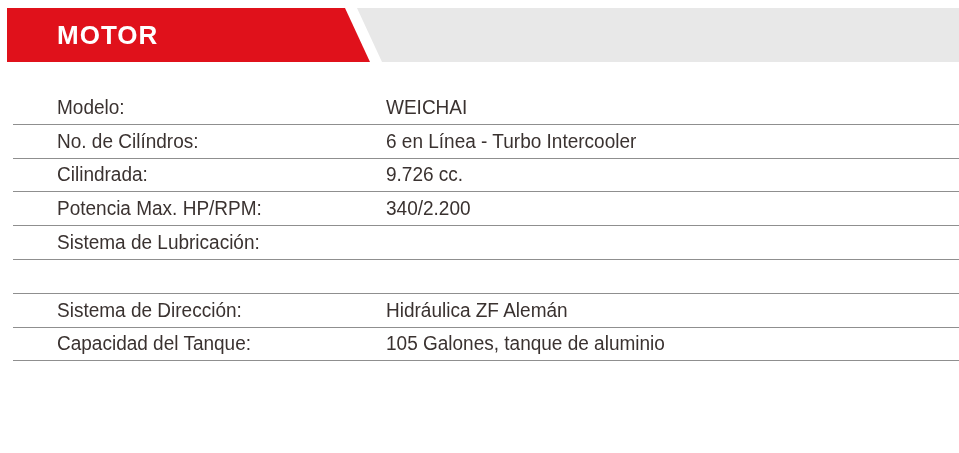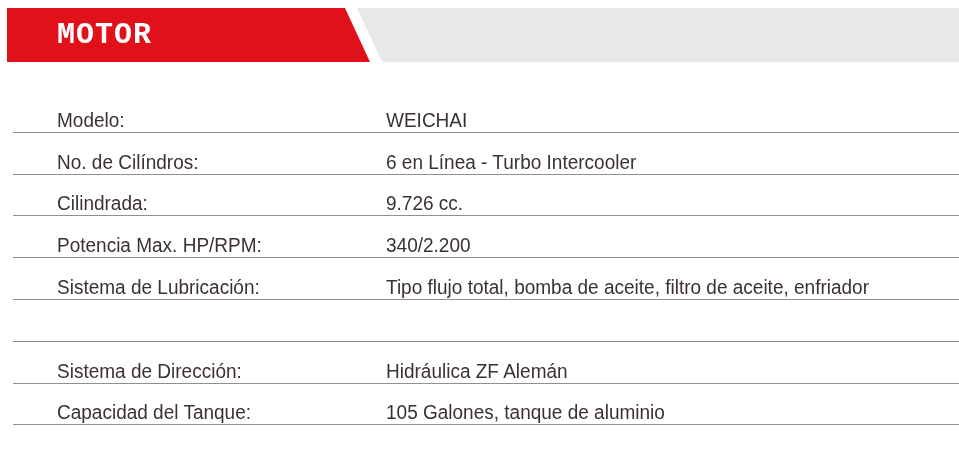--- a/index.html
+++ b/index.html
@@ -16,42 +16,40 @@
   
   .banner-red{
     position:absolute;left:7px;top:8px;width:363px;height:54px;
     background:var(--accent);
     clip-path:polygon(0 0, 338px 0, 363px 100%, 0 100%);
   }
   .banner-title{
     display:block;
     line-height:54px;
     padding-left:50px;
-    font-size:30px;
+    font-size:26px;
     font-weight:bold;
     letter-spacing:1px;
     color:var(--title-text);
-    font-family:Liberation Mono, monospace;
   }
   .banner-stripe{
     position:absolute;left:357px;top:8px;width:602px;height:54px;
     background:var(--stripe);
     clip-path:polygon(0 0, 100% 0, 100% 100%, 25px 100%);
   }
 
   
   .spec-table{
     position:absolute;left:13px;top:91px;width:946px;
   }
   .spec-row{
     display:flex;
-    align-items:flex-end;
+    align-items:center;
     height:33.8px;
     border-bottom:1px solid var(--divider);
-    margin-top:8px;
   }
   .spec-label{
     flex:0 0 373px;
     padding-left:44px;
   }
   .spec-value{
     flex:1;
     text-decoration:underline;
   }
   .spec-label > span, .spec-value > span{
@@ -83,21 +81,20 @@
   <div class="spec-row">
     <div class="spec-label"><span>Cilindrada:</span></div>
     <div class="spec-value"><span>9.726 cc.</span></div>
   </div>
   <div class="spec-row">
     <div class="spec-label"><span>Potencia Max. HP/RPM:</span></div>
     <div class="spec-value"><span>340/2.200</span></div>
   </div>
   <div class="spec-row">
     <div class="spec-label"><span>Sistema de Lubricación:</span></div>
-    <div class="spec-value"><span>Tipo flujo total, bomba de aceite, filtro de aceite, enfriador</span></div>
   </div>
   <div class="spec-row">
   </div>
   <div class="spec-row">
     <div class="spec-label"><span>Sistema de Dirección:</span></div>
     <div class="spec-value"><span>Hidráulica ZF Alemán</span></div>
   </div>
   <div class="spec-row">
     <div class="spec-label"><span>Capacidad del Tanque:</span></div>
     <div class="spec-value"><span>105 Galones, tanque de aluminio</span></div>

